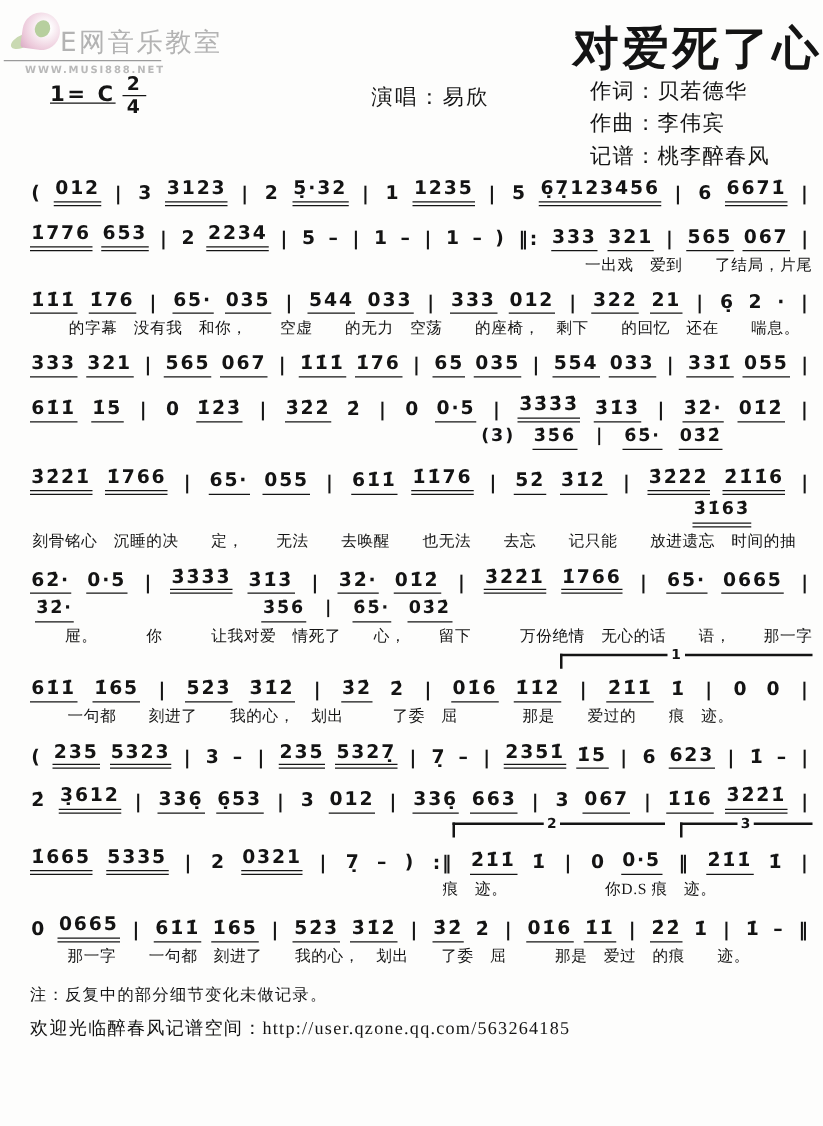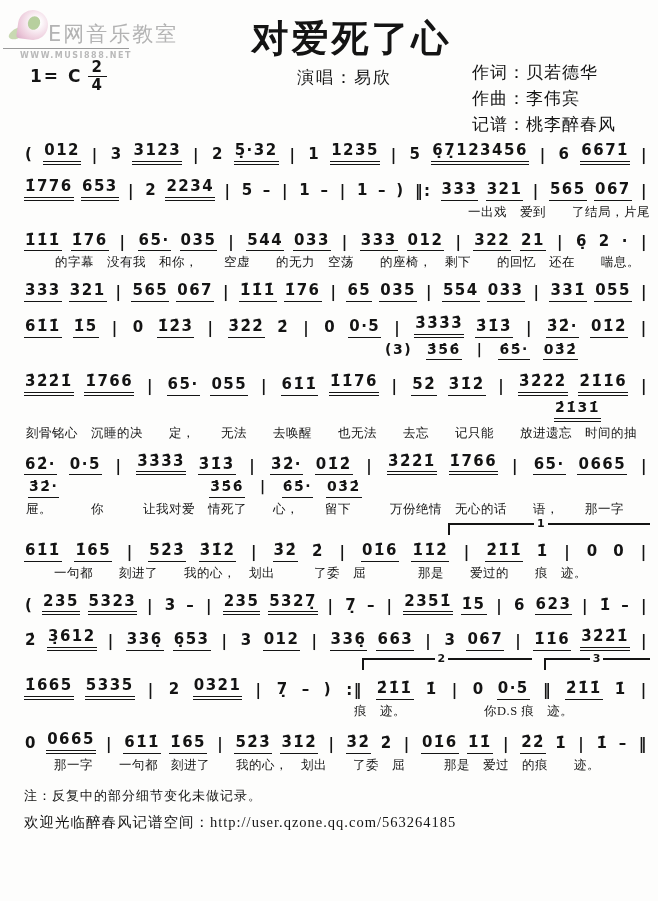--- a/index.html
+++ b/index.html
@@ -13,25 +13,25 @@
   }
   
   .header{position:relative;height:130px;}
   .logo-blob{position:absolute;left:8px;top:10px;width:42px;height:36px;}
   .logo-blob .leaf{position:absolute;left:0;top:18px;width:20px;height:10px;background:#c9d9b2;border-radius:60% 40% 60% 40%;transform:rotate(-20deg);}
   .logo-blob .petal{position:absolute;left:10px;top:0;width:30px;height:30px;border-radius:50% 50% 50% 10%;background:radial-gradient(circle at 60% 40%, #ffffff 15%, #ecc9da 70%, #d9a9c4 100%);transform:rotate(8deg);}
   .logo-blob .bud{position:absolute;left:20px;top:6px;width:12px;height:14px;border-radius:50%;background:#b7cf9e;transform:rotate(25deg);}
   .logo-text{position:absolute;left:48px;top:20px;font-size:21px;letter-spacing:2px;color:#b3b3b3;font-family:"DejaVu Sans",sans-serif;}
   .logo-rule{position:absolute;left:3px;top:48px;width:126px;border-top:1px solid #9a9a9a;}
   .logo-site{position:absolute;left:20px;top:51px;font-size:8px;letter-spacing:1.5px;color:#b9b9b9;font-weight:bold;}
-  .keysig{position:absolute;left:30px;top:60px;font-weight:bold;font-size:17px;letter-spacing:2px;}
+  .keysig{position:absolute;left:40px;top:60px;font-weight:bold;font-size:17px;letter-spacing:2px;text-decoration:underline;}
   .frac{display:inline-block;vertical-align:middle;text-align:center;line-height:1;margin-left:6px;font-size:15px;}
   .frac .num{display:block;border-bottom:1.5px solid #141414;padding:0 3px 1px;}
   .frac .den{display:block;padding-top:1px;}
-  .title{position:absolute;left:0;right:0;top:14px;text-align:center;padding-left:45px;
+  .title{position:absolute;left:0;right:0;top:14px;text-align:right;padding-left:45px;
          font-family:"Liberation Serif",serif;font-weight:bold;font-size:37px;letter-spacing:3px;}
   .singer{position:absolute;left:297px;top:66px;font-family:"Liberation Serif",serif;font-size:17px;letter-spacing:2px;}
   .credits{position:absolute;left:472px;top:60px;font-family:"Liberation Serif",serif;font-size:17px;line-height:26px;letter-spacing:1px;}
   
   .sheet{padding:4px 8px 0 24px;}
   .system{position:relative;margin-bottom:3px;}
   .system.has-volta{padding-top:13px;}
   .music-row{
     display:flex;justify-content:space-between;align-items:flex-end;
     font-weight:bold;font-size:15px;letter-spacing:1.5px;line-height:1.25;
@@ -219,21 +219,21 @@
           <span class="tk bar">|</span>
           <span class="tk u1">52̇</span>
           <span class="tk u1">3̇1̇2̇</span>
           <span class="tk bar">|</span>
           <span class="tk u2">3̇2̇2̇2̇</span>
           <span class="tk u2">2̇1̇1̇6</span>
           <span class="tk bar">|</span>
         </div>
         <div class="music-row sec">
           <span class="seg" style="margin-left: 530px;">
-            <span class="tk u2">2̇1̇31̇</span>
+            <span class="tk u2">3̇1̇63̇</span>
           </span>
         </div>
         <div class="lyrics" style="margin-left: 2px;">刻骨铭心　沉睡的决　　定，　　无法　　去唤醒　　也无法　　去忘　　记只能　　放进遗忘　时间的抽</div>
       </div>
       <div class="system">
         <div class="music-row">
           <span class="tk u1">62̇·</span>
           <span class="tk u1">0·5</span>
           <span class="tk bar">|</span>
           <span class="tk u2">3̇3̇3̇3̇</span>
@@ -253,21 +253,21 @@
           <span class="seg" style="margin-left: 4px;">
             <span class="tk u1">3̇2̇·</span>
           </span>
           <span class="seg" style="margin-left: 150px;">
             <span class="tk u1">3̇5̇6̇</span>
             <span class="tk bar">|</span>
             <span class="tk u1">6̇5̇·</span>
             <span class="tk u1">03̇2̇</span>
           </span>
         </div>
-        <div class="lyrics" style="margin-left: 2px;">屉。　　　你　　　让我对爱　情死了　　心，　　留下　　　万份绝情　无心的话　　语，　　那一字</div>
+        <div class="lyrics" style="margin-left: 2px; text-align: right;">屉。　　　你　　　让我对爱　情死了　　心，　　留下　　　万份绝情　无心的话　　语，　　那一字</div>
       </div>
       <div class="system has-volta">
         <div class="volta" style="left: 424px; width: 200px;">
           <span class="vl">1</span>
         </div>
         <div class="music-row">
           <span class="tk u1">61̇1̇</span>
           <span class="tk u1">1̇65</span>
           <span class="tk bar">|</span>
           <span class="tk u1">52̇3̇</span>

